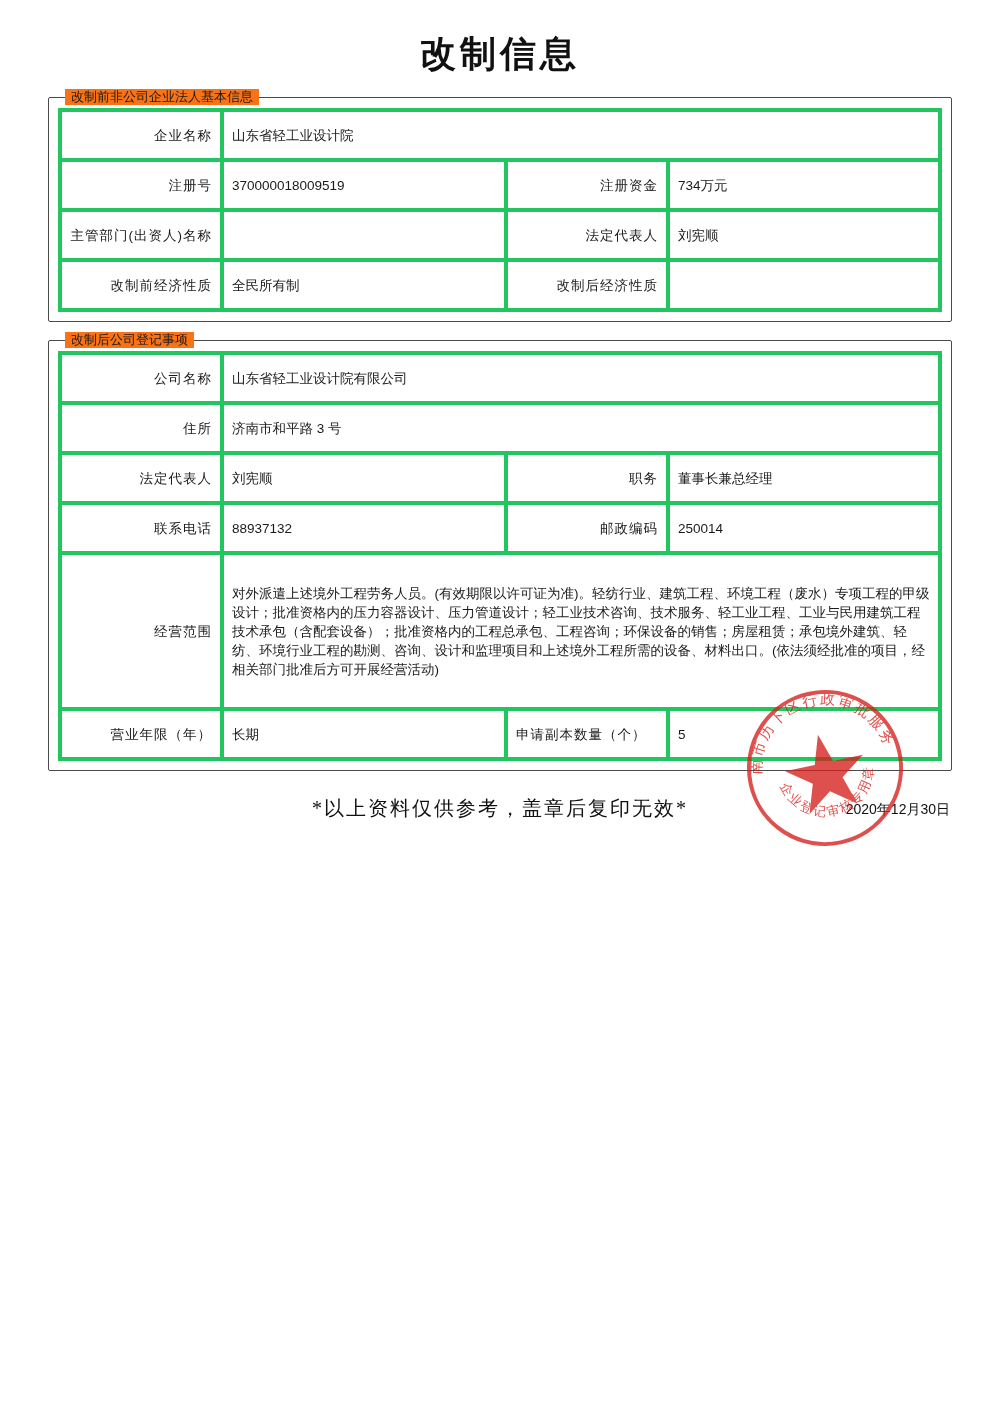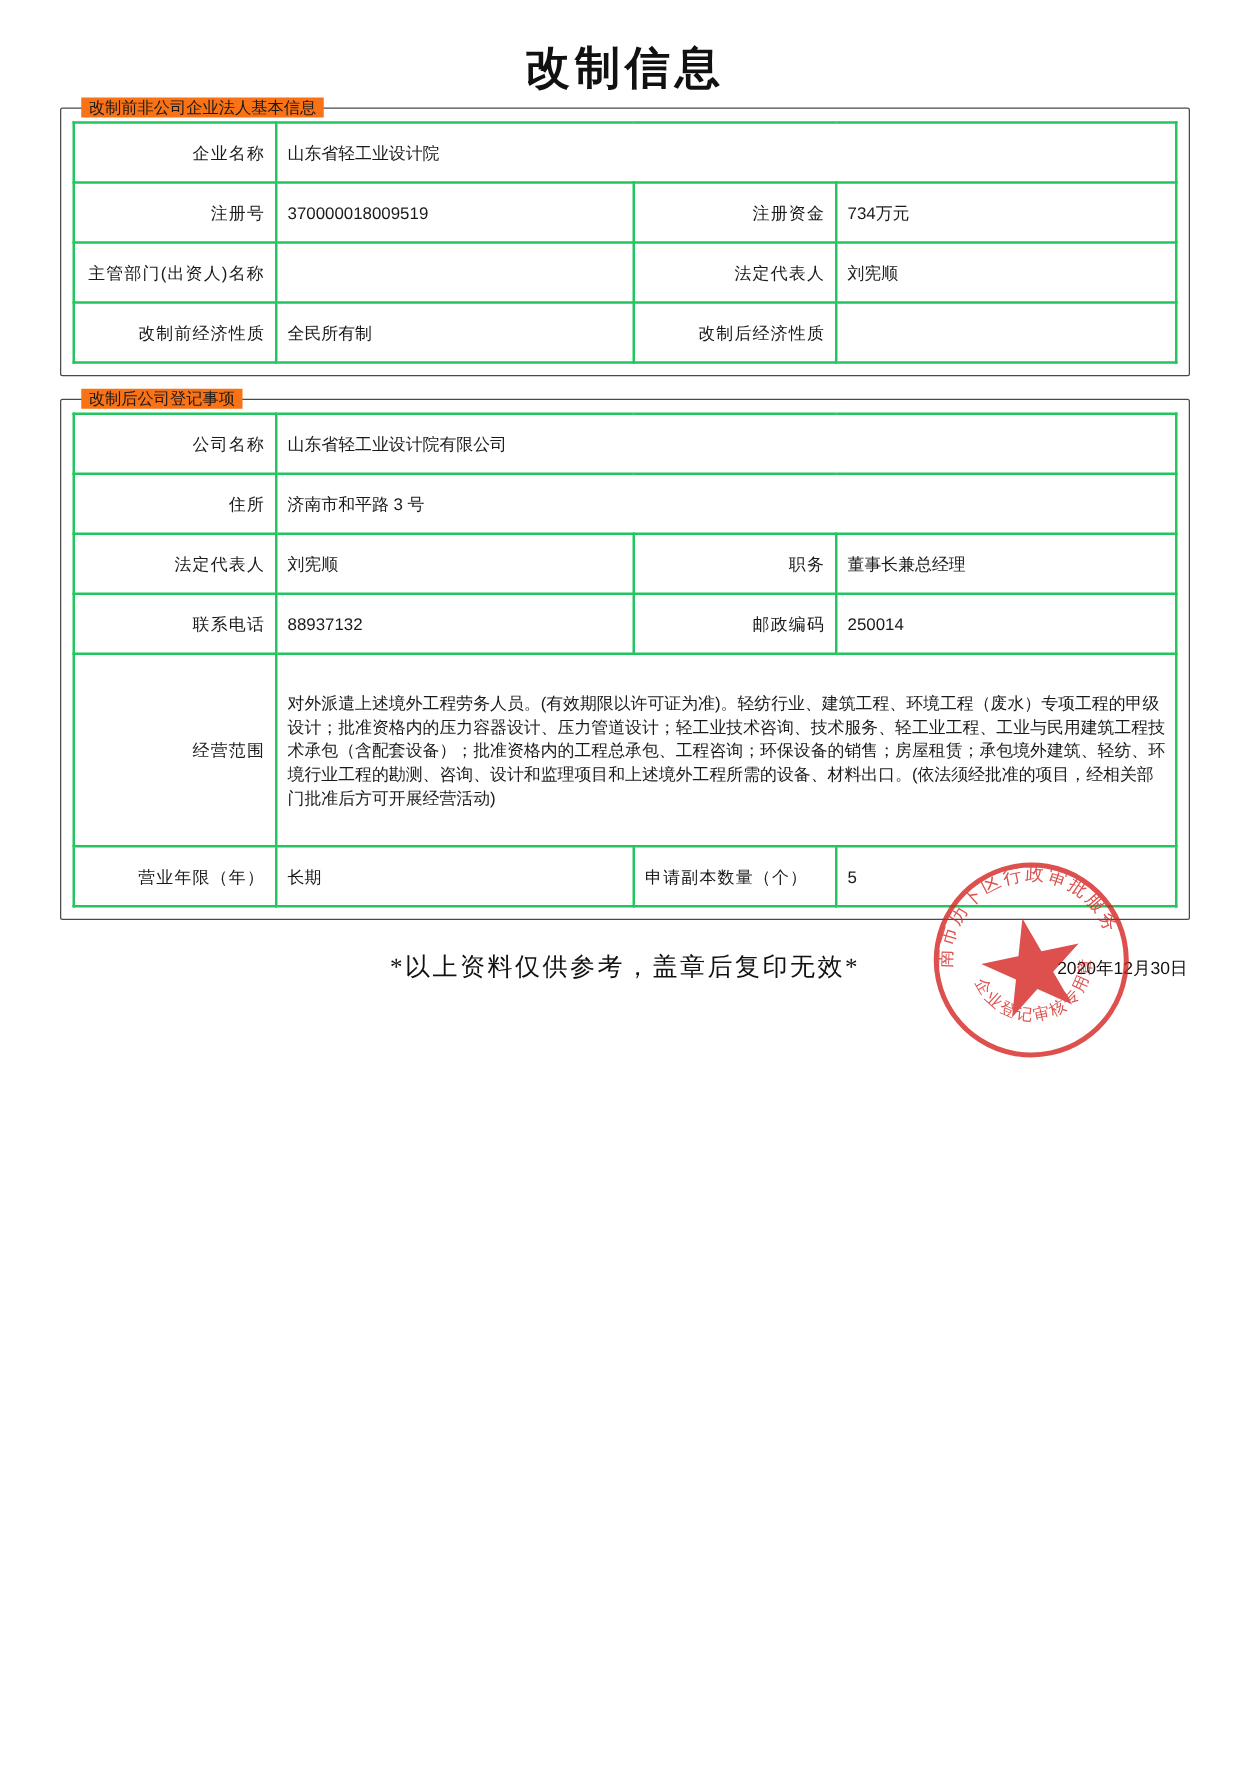--- a/index.html
+++ b/index.html
@@ -21,21 +21,21 @@
     height: 1414px;
     box-sizing: border-box;
     padding: 0;
   }
   .doc-title {
     text-align: center;
     font-family: "Liberation Serif", "DejaVu Serif", serif;
     font-size: 36px;
     font-weight: 700;
     letter-spacing: 4px;
-    margin: 30px 0 7px 0;
+    margin: 30px 0 18px 0;
     color: #111;
   }
 
   
   .group {
     position: relative;
     margin: 0 48px 18px 48px;
     border: 1px solid #4a4a4a;
     border-radius: 2px;
     padding: 10px 9px 9px 9px;
@@ -52,21 +52,21 @@
     color: #1a1a1a;
     white-space: nowrap;
   }
 
   table.grid {
     width: 100%;
     border-collapse: collapse;
     table-layout: fixed;
   }
   table.grid td {
-    border: 2px solid #22c55e;
+    border: 4px solid #22c55e;
     font-size: 13.5px;
     line-height: 19px;
     padding: 6px 8px;
     vertical-align: middle;
     word-break: break-all;
   }
   td.lbl {
     text-align: right;
     width: 130px;
     white-space: nowrap;

